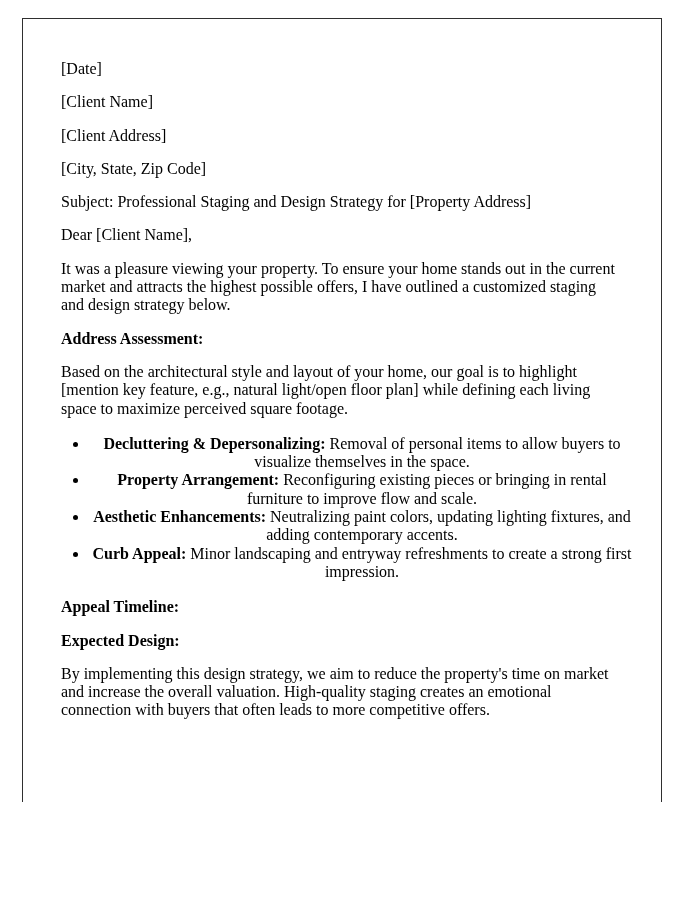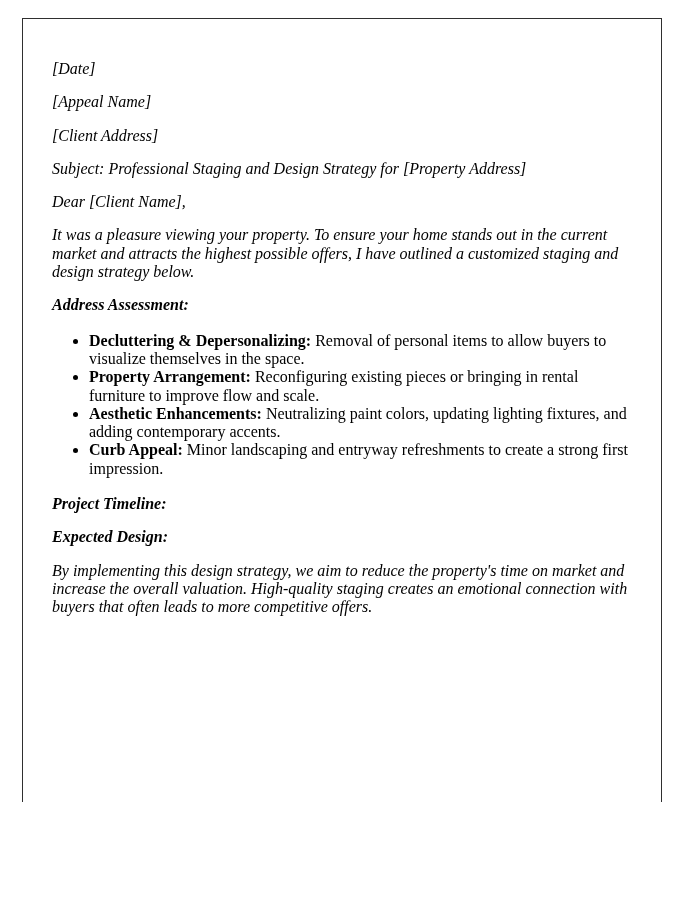--- a/index.html
+++ b/index.html
@@ -27,83 +27,85 @@
     box-sizing: border-box;
     border: 1px solid #2f2f2f;
     border-bottom: none;
     background: #ffffff;
     padding: 26px 26px 0 26px;
     overflow: hidden;
     font-size: 16px;
     line-height: 18.3px;
   }
   .page p {
-    margin: 15px 3px;
-    font-style: italic;
+    margin: 15px 12px;
   }
   .block-heading {
     font-weight: bold;
     margin: 15px 0 0 0;
   }
   .heading-body {
     margin: 0 0 15px 0;
   }
   .addr-line {
     margin: 0;
   }
   .addr-block {
     margin: 15px 0;
   }
   ul.doc-list {
     margin: 17px 0;
     padding-left: 40px;
     list-style-type: disc;
+    text-align: center;
   }
   ul.doc-list li {
     margin: 0;
     padding: 0;
   }
   .no-bottom-gap { margin-bottom: 0; }
   .no-top-gap { margin-top: 0; }
 </style>
 </head>
 <body>
 
 <div class="canvas">
   <div class="page">
 
     <p>[Date]</p>
 
     <div class="addr-block">
-      <p class="addr-line">[Appeal Name]</p>
+      <p class="addr-line">[Client Name]</p>
       <p class="addr-line">[Client Address]</p>
+      <p class="addr-line">[City, State, Zip Code]</p>
     </div>
 
     <p>Subject: Professional Staging and Design Strategy for [Property Address]</p>
 
     <p>Dear [Client Name],</p>
 
     <p>It was a pleasure viewing your property. To ensure your home stands out in the current market and attracts the highest possible offers, I have outlined a customized staging and design strategy below.</p>
 
     <p class="block-heading">Address Assessment:</p>
+    <p class="heading-body no-top-gap">Based on the architectural style and layout of your home, our goal is to highlight [mention key feature, e.g., natural light/open floor plan] while defining each living space to maximize perceived square footage.</p>
 
     <ul class="doc-list">
       <li>
         <strong>Decluttering &amp; Depersonalizing:</strong><span> Removal of personal items to allow buyers to visualize themselves in the space.</span>
       </li>
       <li>
         <strong>Property Arrangement:</strong><span> Reconfiguring existing pieces or bringing in rental furniture to improve flow and scale.</span>
       </li>
       <li>
         <strong>Aesthetic Enhancements:</strong><span> Neutralizing paint colors, updating lighting fixtures, and adding contemporary accents.</span>
       </li>
       <li>
         <strong>Curb Appeal:</strong><span> Minor landscaping and entryway refreshments to create a strong first impression.</span>
       </li>
     </ul>
 
-    <p class="block-heading no-bottom-gap">Project Timeline:</p>
+    <p class="block-heading no-bottom-gap">Appeal Timeline:</p>
 
     <p class="block-heading">Expected Design:</p>
     <p class="heading-body no-top-gap">By implementing this design strategy, we aim to reduce the property's time on market and increase the overall valuation. High-quality staging creates an emotional connection with buyers that often leads to more competitive offers.</p>
 
   </div>
 </div>
 
 </body></html>

